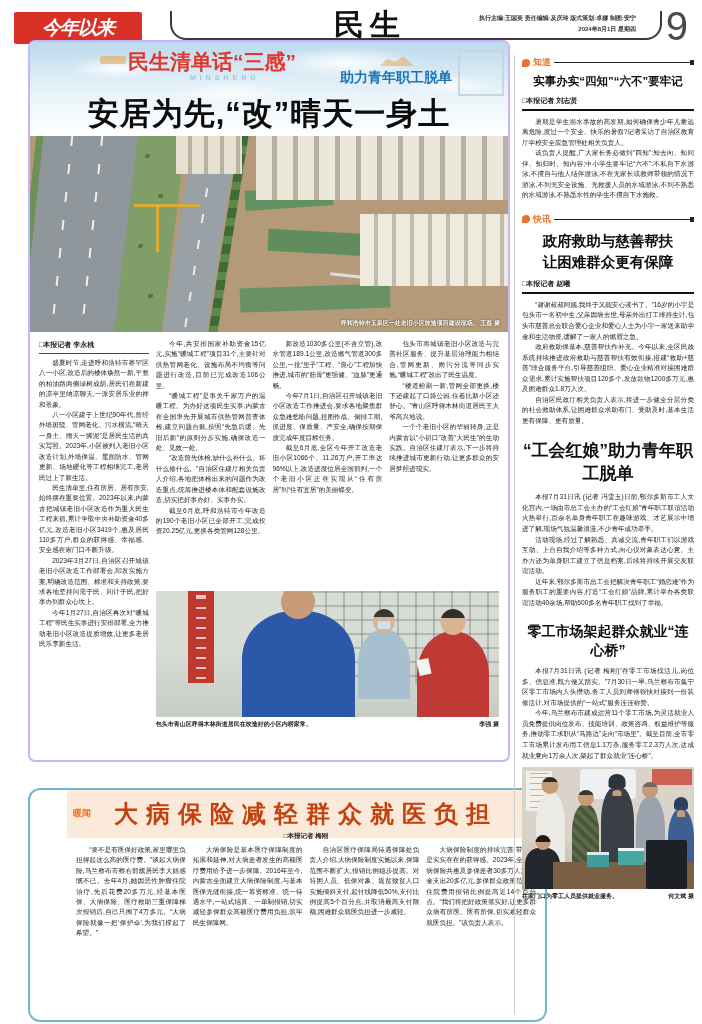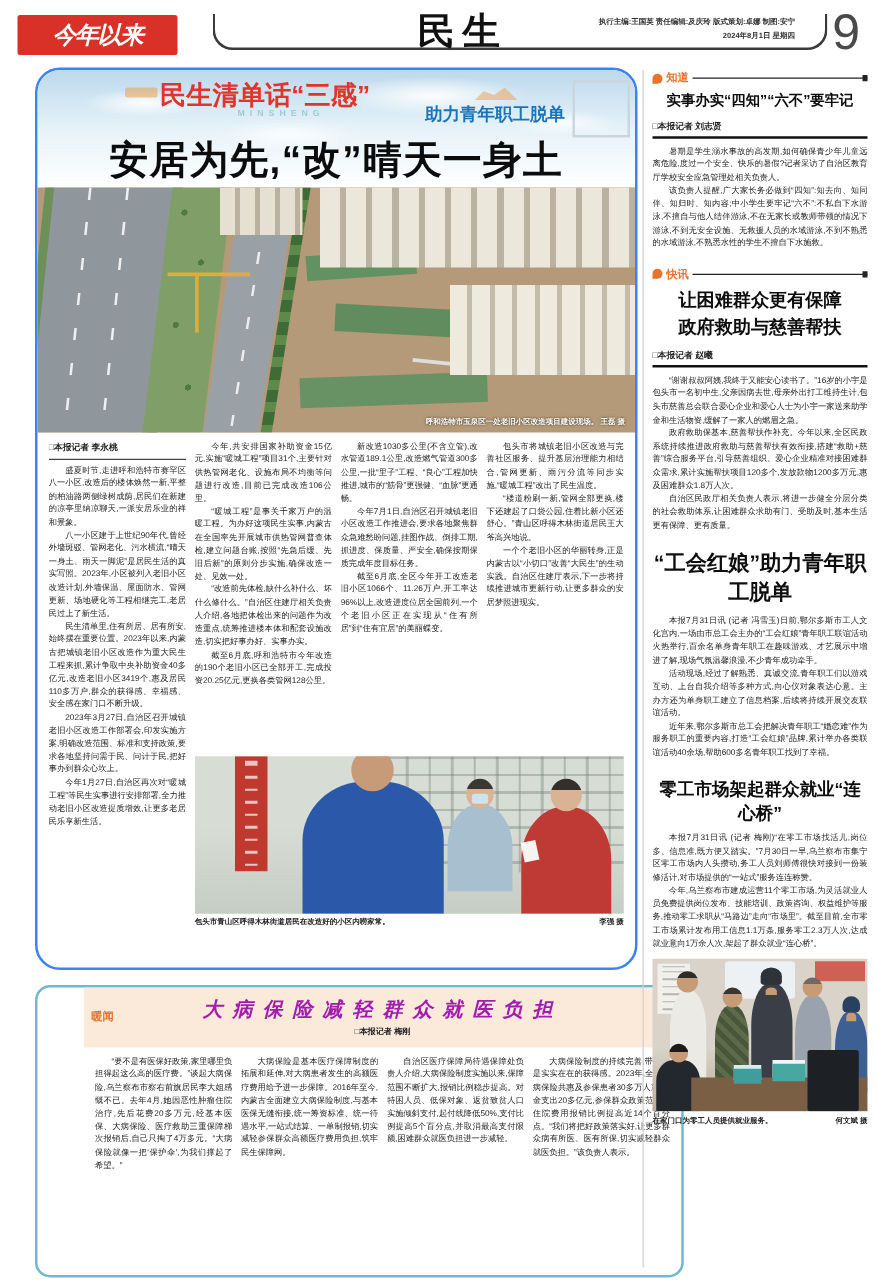--- a/index.html
+++ b/index.html
@@ -13,22 +13,22 @@
     color:#fff;font-weight:bold;font-size:19px;display:flex;align-items:center;justify-content:center;
     font-style:italic;letter-spacing:-1px;border-radius:2px;}
   .bracket{position:absolute;left:170px;top:11px;width:488px;height:27px;
     border:2px solid #3a3a3a;border-top:none;border-radius:0 0 16px 16px;}
   .section-title{position:absolute;left:290px;top:5px;width:160px;text-align:center;
     font-size:30px;font-weight:bold;letter-spacing:6px;color:#111;}
   .credits{position:absolute;right:66px;top:13px;width:210px;text-align:right;
     font-size:6px;line-height:1.8;color:#333;font-weight:bold;}
   .pageno{position:absolute;right:14px;top:4px;font-size:40px;color:#4a4a4a;font-weight:400;}
   
-  .main-box{position:absolute;left:28px;top:54px;width:478px;height:718px;
-    border:2px solid #3b82f6;border-radius:20px;overflow:hidden;background:#fff;}
+  .main-box{position:absolute;left:28px;top:40px;width:478px;height:718px;
+    border:2px solid #c4b5fd;border-radius:7px;overflow:hidden;background:#fff;}
   .banner{height:94px;position:relative;background:linear-gradient(180deg,#bcd9ec 0%,#e6f2f9 50%,#ffffff 100%);}
   .banner::before{content:'';position:absolute;inset:0;
     background:radial-gradient(70px 16px at 18% 28%,rgba(255,255,255,.95),transparent 70%),
     radial-gradient(110px 22px at 66% 22%,rgba(255,255,255,.95),transparent 70%),
     radial-gradient(80px 18px at 42% 55%,rgba(255,255,255,.8),transparent 70%),
     radial-gradient(60px 14px at 88% 45%,rgba(255,255,255,.8),transparent 70%);}
   .series-tag{position:absolute;left:98px;top:6px;color:#e1342b;font-size:21px;font-weight:900;}
   .series-en{position:absolute;left:160px;top:32px;color:#9cccd8;font-size:7px;letter-spacing:4px;font-weight:bold;}
   .series-sub{position:absolute;left:310px;top:27px;color:#1b74b8;font-size:14px;font-weight:bold;}
   .series-deco1{position:absolute;left:70px;top:14px;width:26px;height:8px;background:#e8a04a;opacity:.55;border-radius:2px;}
@@ -100,22 +100,22 @@
   .ip-woman2{position:absolute;right:3%;bottom:0;width:21%;height:68%;background:#c03a35;border-radius:50% 50% 0 0;}
   .ip-woman2::before{content:'';position:absolute;left:50%;top:-22px;transform:translateX(-50%);
     width:25px;height:26px;border-radius:50%;background:linear-gradient(180deg,#33302c 0 36%,#d9b393 36%);}
   .ip-paper{position:absolute;right:20%;bottom:42px;width:12px;height:16px;background:#f4f4f0;transform:rotate(-12deg);}
   .inner-caption{display:flex;justify-content:space-between;font-size:6px;font-weight:bold;margin-top:3px;color:#222;}
   
   .bottom-box{position:absolute;left:28px;top:788px;width:478px;height:230px;
     border:2px solid #6fb9cd;border-radius:12px;overflow:hidden;background:#fff;padding-left:37px;}
   .bottom-header{height:48px;background:#fbe9da;position:relative;}
   .bottom-tag{position:absolute;left:6px;top:17px;color:#e8732a;font-weight:bold;font-size:9px;}
-  .bottom-headline{text-align:center;font-size:16px;font-weight:900;letter-spacing:8px;
-    padding-top:8px;color:#a21caf;font-style:italic;}
+  .bottom-headline{text-align:center;font-size:24px;font-weight:900;letter-spacing:8px;
+    padding-top:8px;color:#c2410c;}
   .bottom-byline{text-align:center;font-size:6.5px;font-weight:bold;margin-top:2px;color:#222;}
   .bottom-body{display:grid;grid-template-columns:repeat(4,1fr);gap:7px;padding:7px 9px;
     height:166px;box-sizing:border-box;font-size:6.6px;line-height:1.58;text-align:justify;overflow:hidden;}
   .bottom-body p{margin:0;text-indent:2em;}
   .bcol{overflow:hidden;}
   
   .v-divider{position:absolute;left:514px;top:56px;width:1px;height:958px;background:#cfcfcf;}
   .sidebar{position:absolute;left:522px;top:56px;width:172px;}
   .tag-row{display:flex;align-items:center;gap:3px;margin-bottom:5px;justify-content:space-between;}
   .tag-icon{width:8px;height:8px;background:#e8732a;border-radius:50% 50% 50% 0;flex:none;}
@@ -290,22 +290,22 @@
       <p>暑期是学生溺水事故的高发期,如何确保青少年儿童远离危险,度过一个安全、快乐的暑假?记者采访了自治区教育厅学校安全应急管理处相关负责人。</p>
       <p>该负责人提醒,广大家长务必做到“四知”:知去向、知同伴、知归时、知内容;中小学生要牢记“六不”:不私自下水游泳,不擅自与他人结伴游泳,不在无家长或教师带领的情况下游泳,不到无安全设施、无救援人员的水域游泳,不到不熟悉的水域游泳,不熟悉水性的学生不擅自下水施救。</p>
     </div>
 
   <div class="tag-row">
     <span class="tag-icon"></span>
     <span class="tag-label">快讯</span>
     <span class="tag-line"></span>
   </div>
   <div class="sb-headline2">
+    <div>政府救助与慈善帮扶</div>
     <div>让困难群众更有保障</div>
-    <div>政府救助与慈善帮扶</div>
   </div>
   <div class="sb-byline">□本报记者 赵曦</div>
   <div class="sb-rule"></div>
   <div class="sb-body sb2">
       <p>“谢谢叔叔阿姨,我终于又能安心读书了。”16岁的小宇是包头市一名初中生,父亲因病去世,母亲外出打工维持生计,包头市慈善总会联合爱心企业和爱心人士为小宇一家送来助学金和生活物资,缓解了一家人的燃眉之急。</p>
       <p>政府救助保基本,慈善帮扶作补充。今年以来,全区民政系统持续推进政府救助与慈善帮扶有效衔接,搭建“救助+慈善”综合服务平台,引导慈善组织、爱心企业精准对接困难群众需求,累计实施帮扶项目120多个,发放款物1200多万元,惠及困难群众1.8万人次。</p>
       <p>自治区民政厅相关负责人表示,将进一步健全分层分类的社会救助体系,让困难群众求助有门、受助及时,基本生活更有保障、更有质量。</p>
     </div>
 
   <div class="sb-headline sb-h3">“工会红娘”助力青年职工脱单</div>

